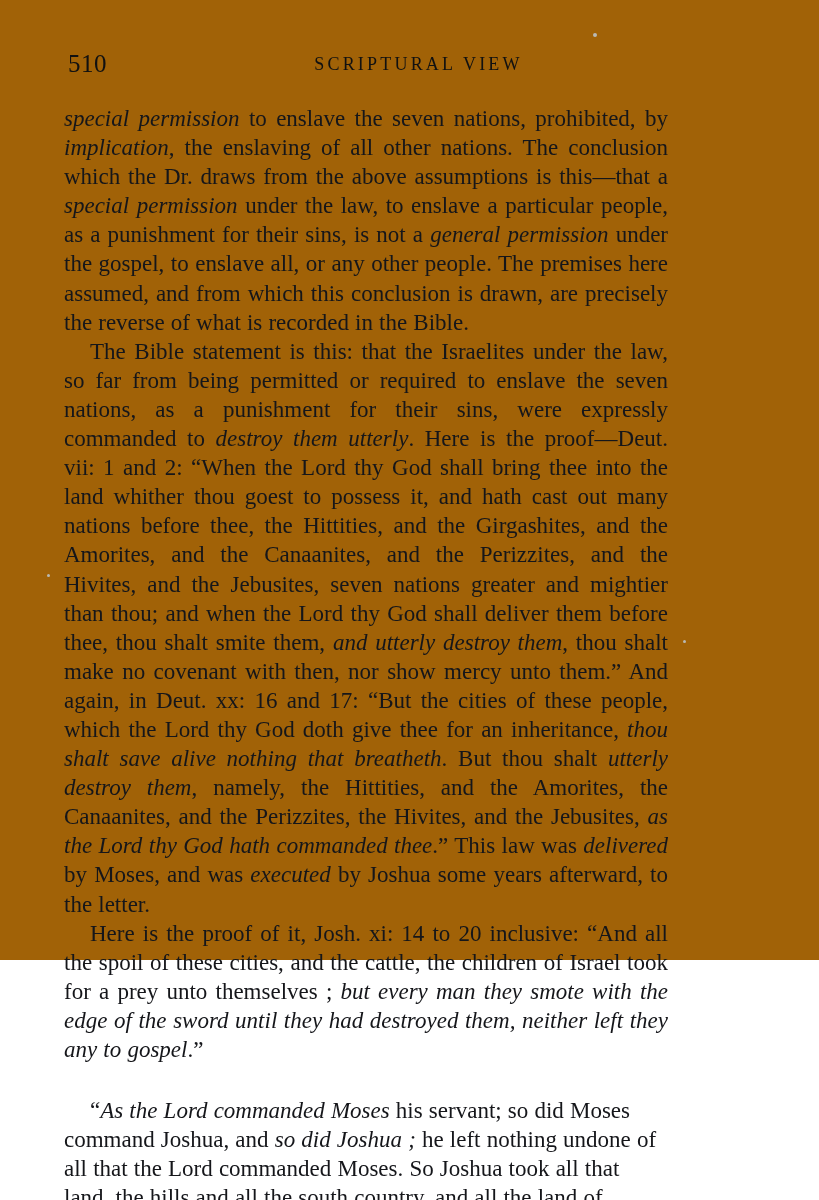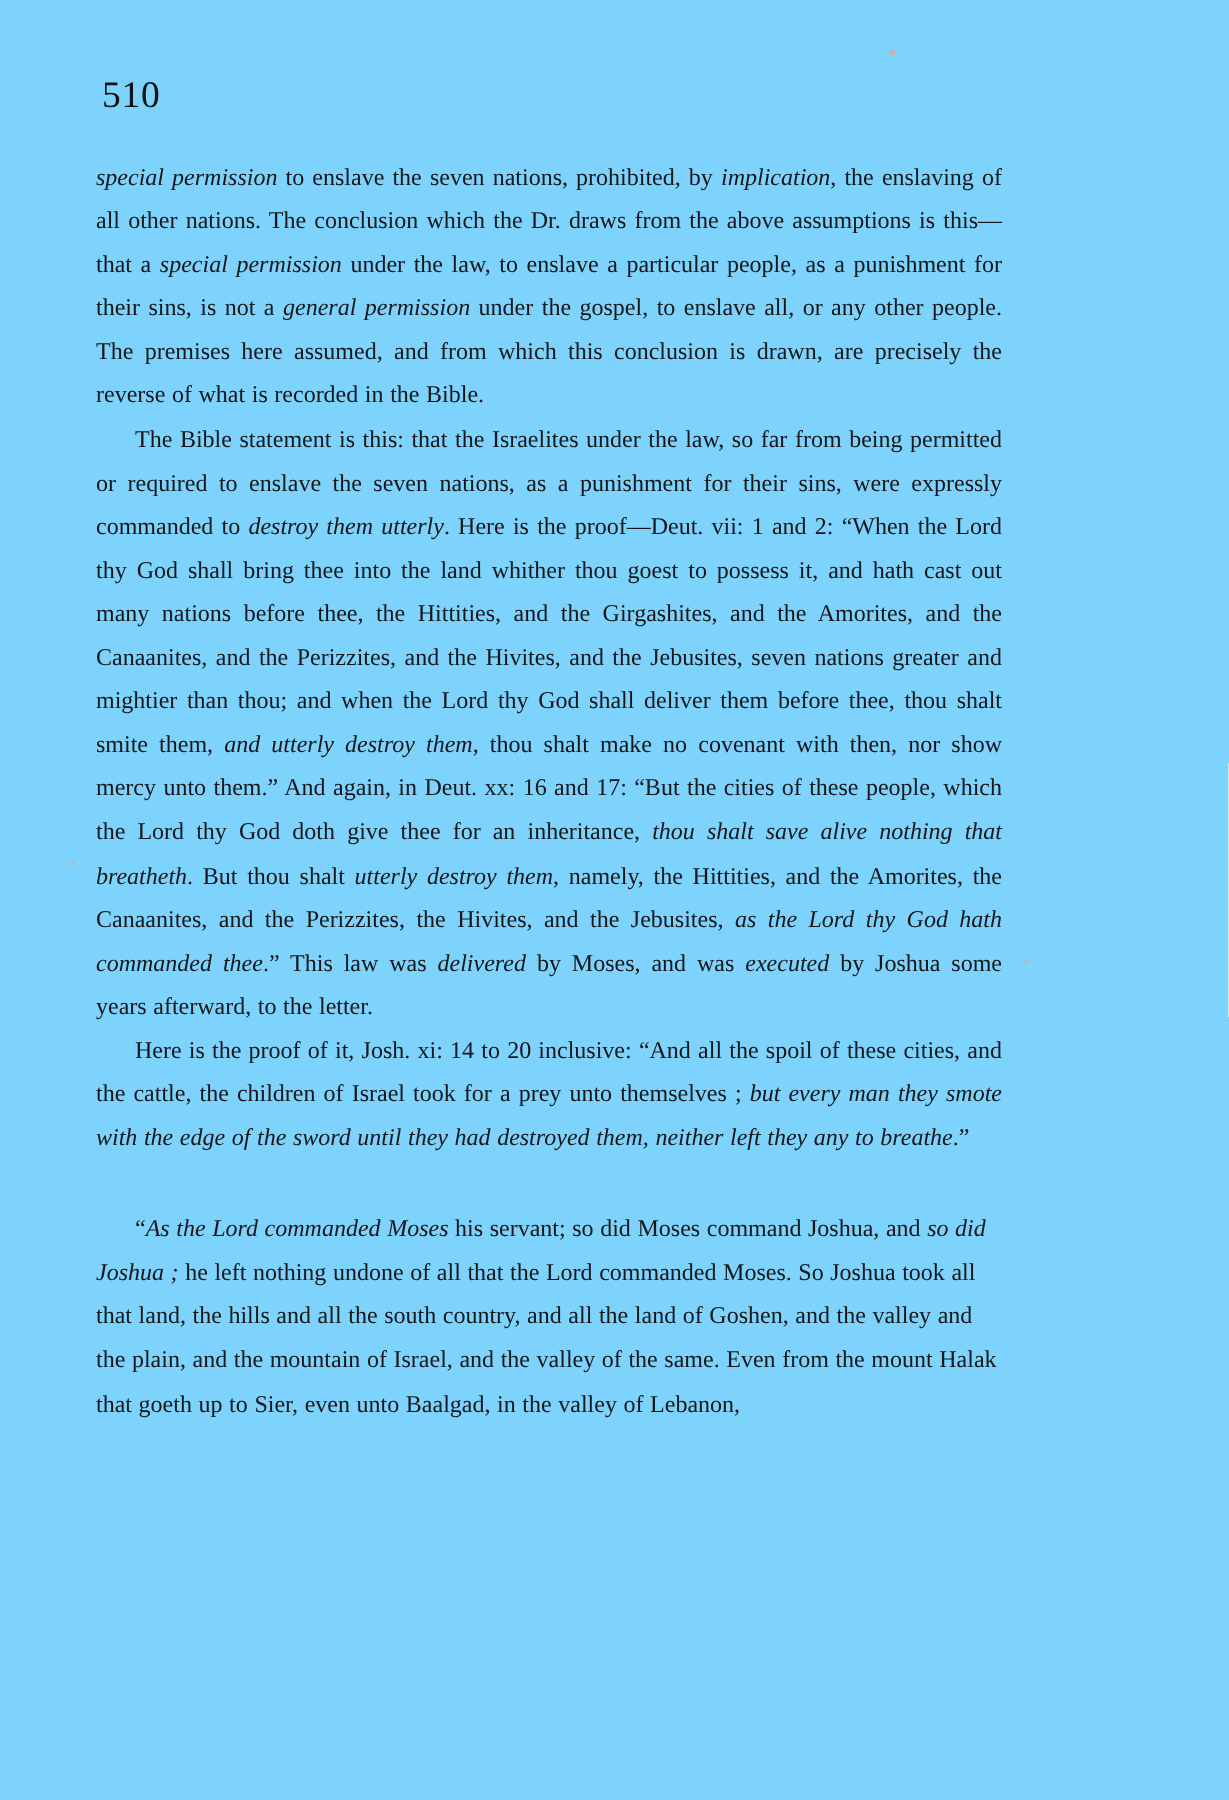--- a/index.html
+++ b/index.html
@@ -10,22 +10,22 @@
   body {
     width: 819px;
     height: 1200px;
     font-family: "Liberation Serif", serif;
     color: #1a1a1a;
     overflow: hidden;
   }
   .page {
     position: relative;
     width: 819px;
-    height: 1200px;
-    background: #7dd3fc;
+    height: 960px;
+    background: #a16207;
   }
   .header {
     position: absolute;
     top: 50px;
     left: 68px;
     right: 68px;
     height: 32px;
   }
   .folio {
     position: absolute;
@@ -48,21 +48,21 @@
     padding-left: 18px;
   }
   .body-col {
     position: absolute;
     top: 104px;
     left: 64px;
     width: 604px;
   }
   p {
     margin: 0;
-    font-size: 16px;
+    font-size: 23px;
     line-height: 29.1px;
     text-align: justify;
     text-justify: inter-word;
     color: #15161a;
     word-spacing: 0.4px;
   }
   p.indent {
     text-indent: 26px;
     font-family: Liberation Serif, serif;
   }
@@ -84,22 +84,23 @@
 <body>
 
 <div class="page">
 
   <div class="speck" style="left:593px; top:33px; width:4px; height:4px;"></div>
   <div class="speck" style="left:47px; top:574px; width:3px; height:3px;"></div>
   <div class="speck" style="left:683px; top:640px; width:3px; height:3px;"></div>
 
   <div class="header">
     <div class="folio">510</div>
+    <div class="running-head">SCRIPTURAL VIEW</div>
   </div>
 
   <div class="body-col">
     <p><i>special permission</i><span> to enslave the seven nations, prohibited, by </span><i>implication</i><span>, the enslaving of all other nations. The conclusion which the Dr. draws from the above assumptions is this—that a </span><i>special permission</i><span> under the law, to enslave a particular people, as a punishment for their sins, is not a </span><i>general permission</i><span> under the gospel, to enslave all, or any other people. The premises here assumed, and from which this conclusion is drawn, are precisely the reverse of what is recorded in the Bible.</span></p>
     <p class="indent"><span>The Bible statement is this: that the Israelites under the law, so far from being permitted or required to enslave the seven nations, as a punishment for their sins, were expressly commanded to </span><i>destroy them utterly</i><span>. Here is the proof—Deut. vii: 1 and 2: “When the Lord thy God shall bring thee into the land whither thou goest to possess it, and hath cast out many nations before thee, the Hittities, and the Girgashites, and the Amorites, and the Canaanites, and the Perizzites, and the Hivites, and the Jebusites, seven nations greater and mightier than thou; and when the Lord thy God shall deliver them before thee, thou shalt smite them, </span><i>and utterly destroy them</i><span>, thou shalt make no covenant with then, nor show mercy unto them.” And again, in Deut. xx: 16 and 17: “But the cities of these people, which the Lord thy God doth give thee for an inheritance, </span><i>thou shalt save alive nothing that breatheth</i><span>. But thou shalt </span><i>utterly destroy them</i><span>, namely, the Hittities, and the Amorites, the Canaanites, and the Perizzites, the Hivites, and the Jebusites, </span><i>as the Lord thy God hath commanded thee</i><span>.” This law was </span><i>delivered</i><span> by Moses, and was </span><i>executed</i><span> by Joshua some years afterward, to the letter.</span></p>
-    <p class="indent"><span>Here is the proof of it, Josh. xi: 14 to 20 inclusive: “And all the spoil of these cities, and the cattle, the children of Israel took for a prey unto themselves ; </span><i>but every man they smote with the edge of the sword until they had destroyed them, neither left they any to breathe</i><span>.”</span></p>
+    <p class="indent"><span>Here is the proof of it, Josh. xi: 14 to 20 inclusive: “And all the spoil of these cities, and the cattle, the children of Israel took for a prey unto themselves ; </span><i>but every man they smote with the edge of the sword until they had destroyed them, neither left they any to gospel</i><span>.”</span></p>
     <p class="indent tail"><span>“</span><i>As the Lord commanded Moses</i><span> his servant; so did Moses command Joshua, and </span><i>so did Joshua ;</i><span> he left nothing undone of all that the Lord commanded Moses. So Joshua took all that land, the hills and all the south country, and all the land of Goshen, and the valley and the plain, and the mountain of Israel, and the valley of the same. Even from the mount Halak that goeth up to Sier, even unto Baalgad, in the valley of Lebanon,</span></p>
   </div>
 
 </div>
 
 </body></html>

